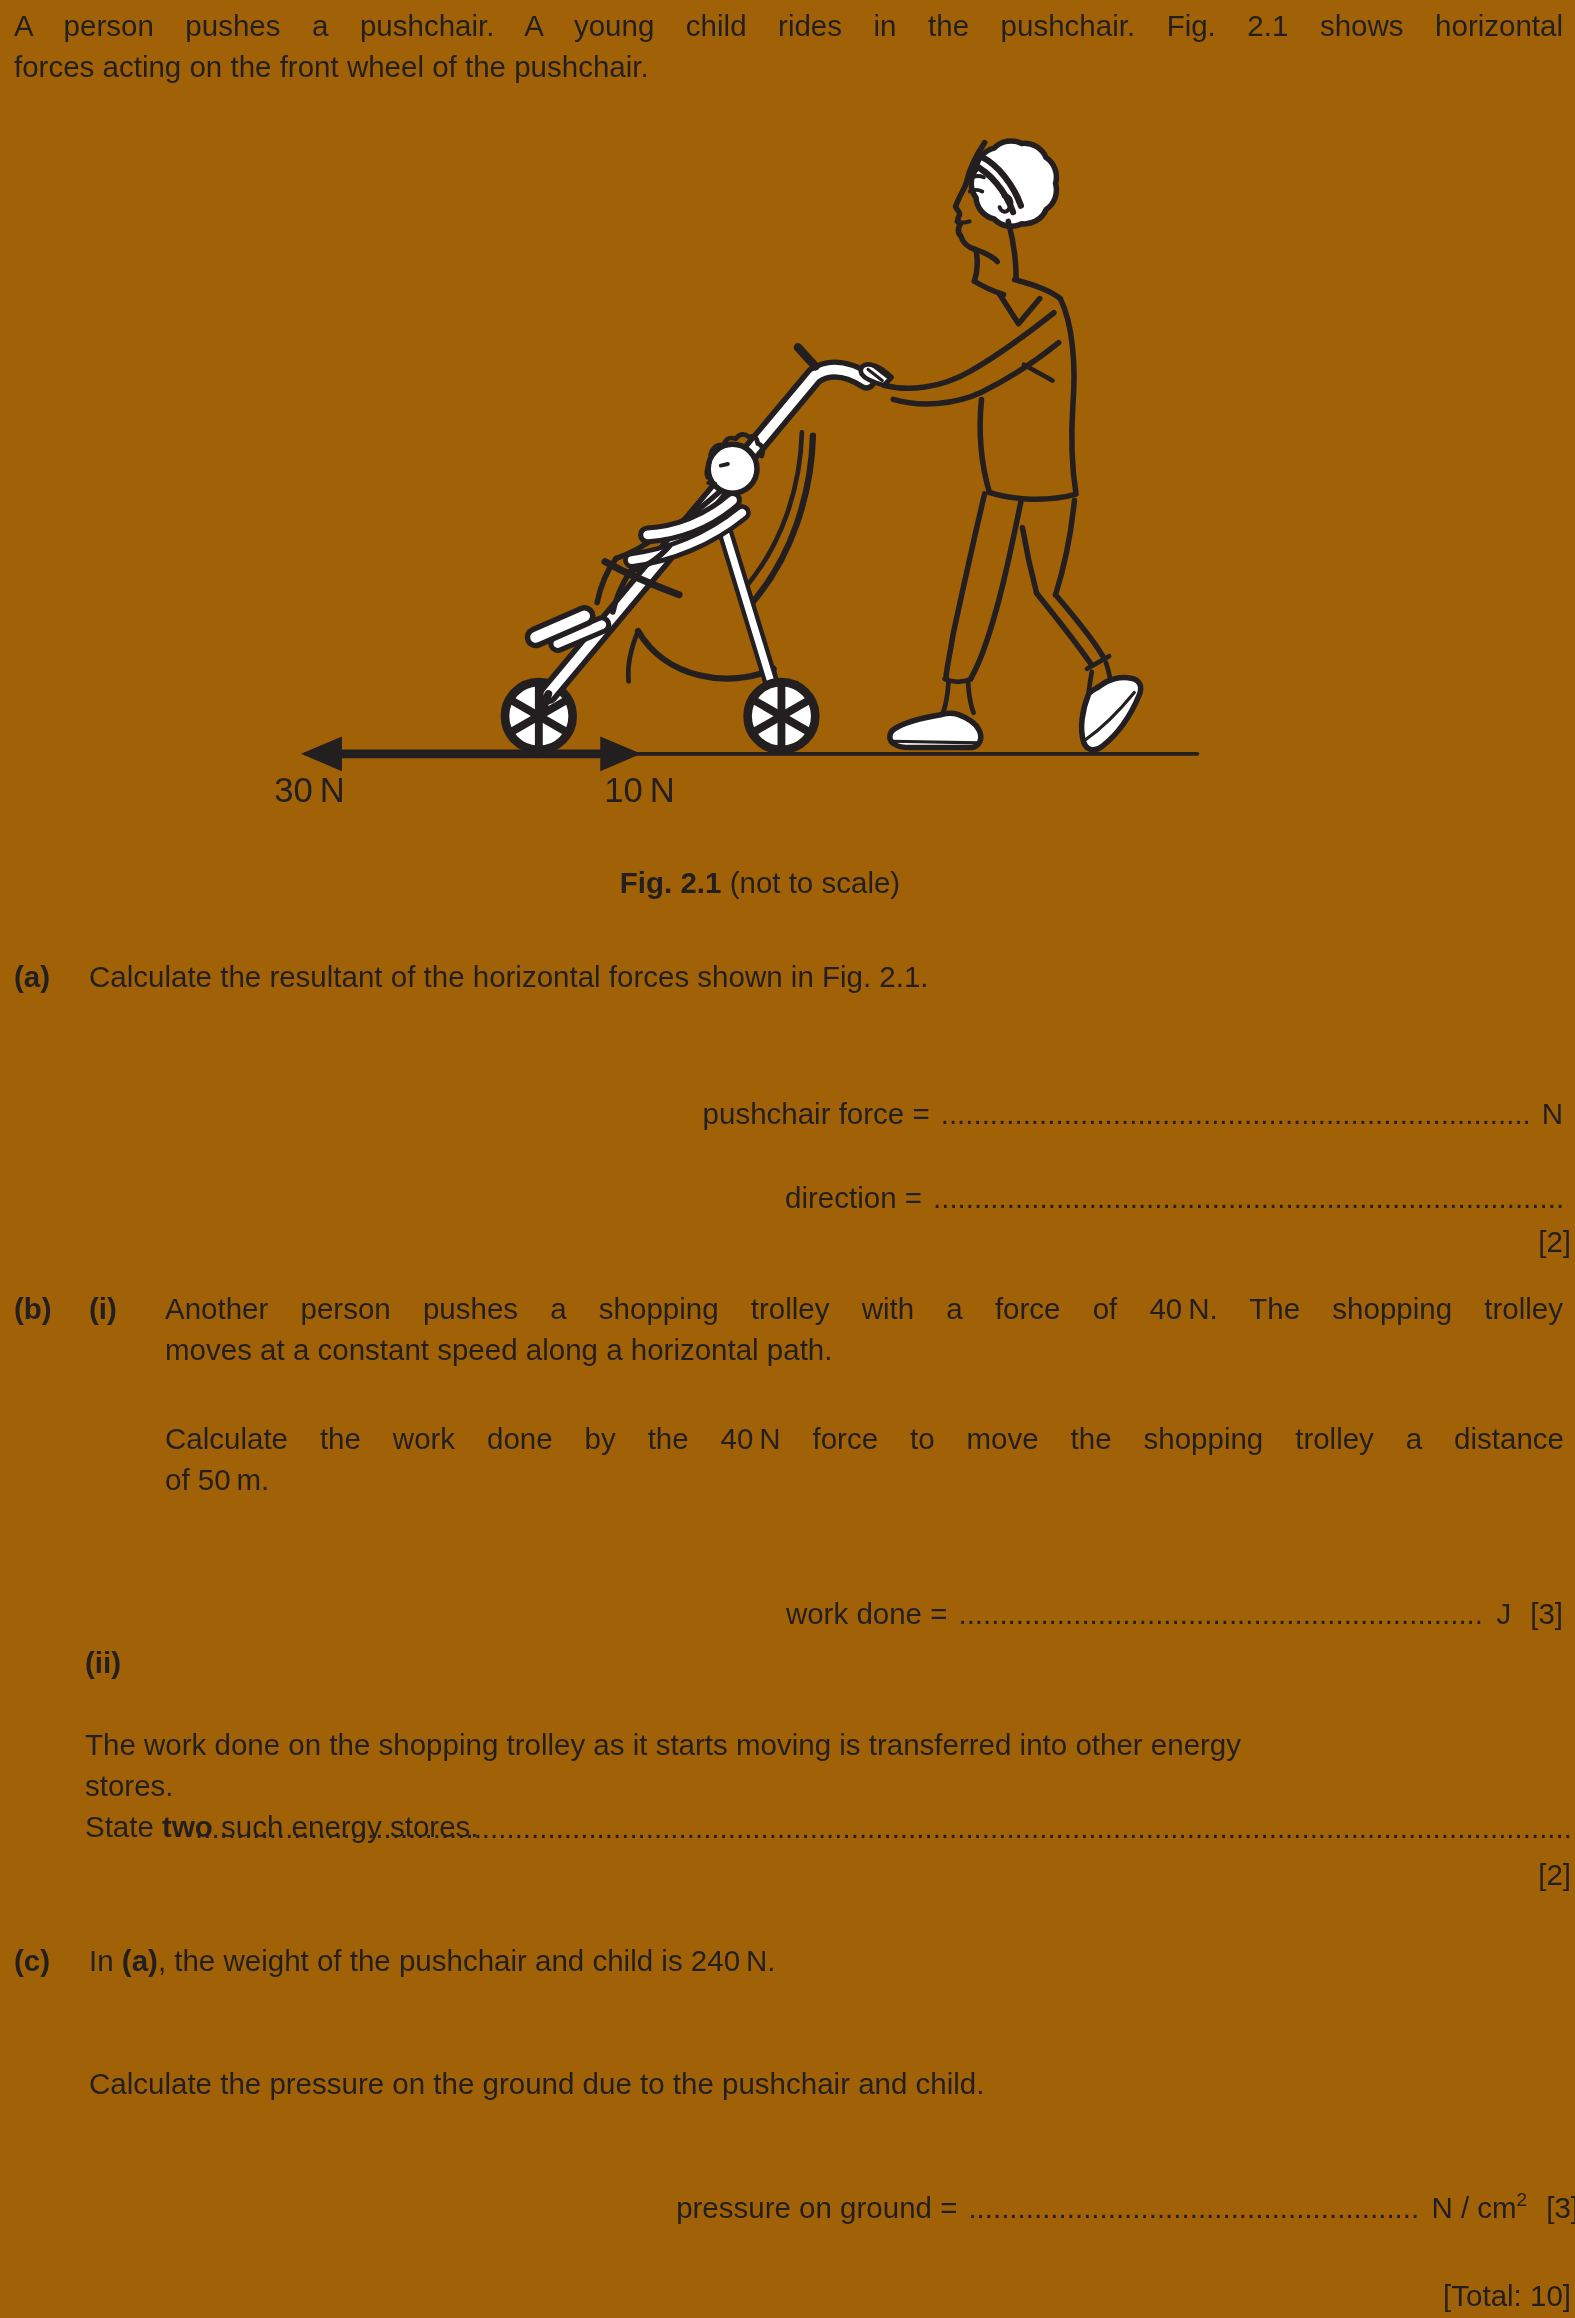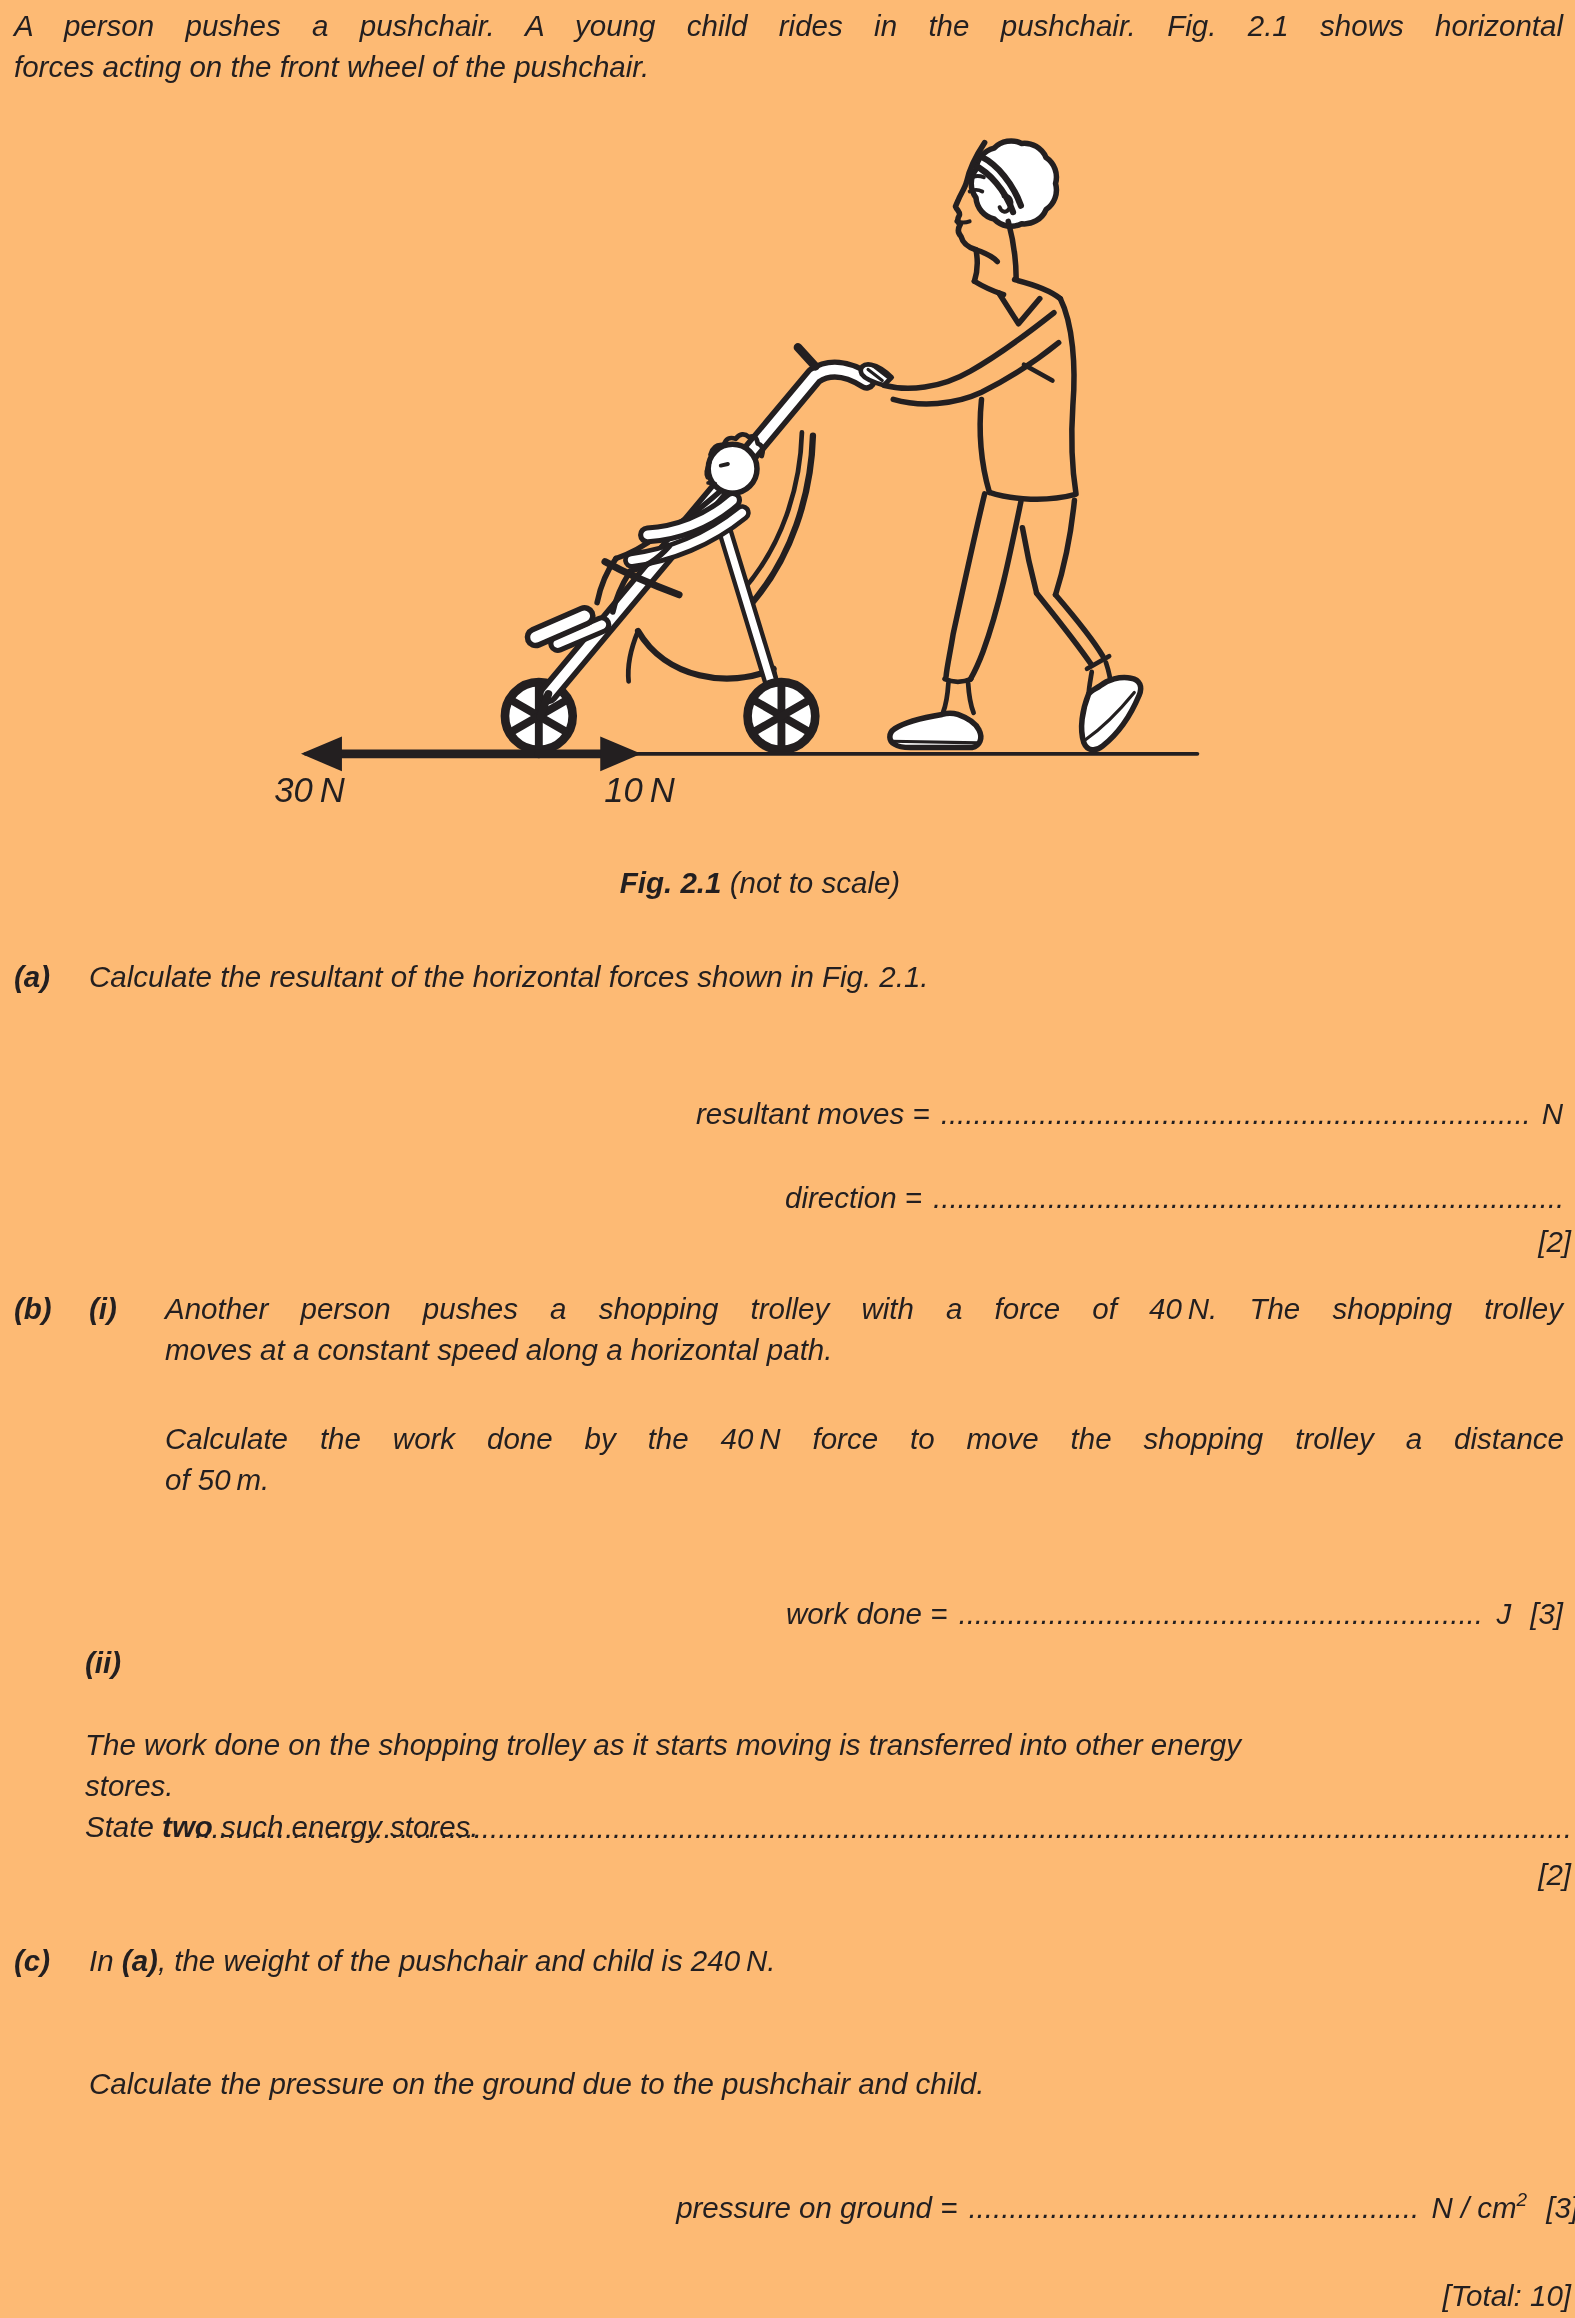--- a/index.html
+++ b/index.html
@@ -1,26 +1,25 @@
 <!DOCTYPE html>
 <html style="font-size:12.6px"><head>
 <meta charset="utf-8">
 <style>
   html,body{margin:0;padding:0;background:#ffffff;}
   .page{
     position:relative;
     width:1575px;
     height:2319px;
-    background:#fdba74;
+    background:#a16207;
     color:#231f20;
     font-family:"Liberation Sans", sans-serif;
     font-size:29.5px;
     line-height:41px;
     overflow:hidden;
-    font-style:italic;
   }
   .abs{position:absolute;}
   .b{font-weight:bold;}
   
   .jl{text-align:justify;text-align-last:justify;}
   .ll{text-align:left;}
   .partrow{display:flex;align-items:flex-start;}
   .plabel{flex:0 0 75px;font-weight:bold;}
   .plabel2{flex:0 0 82px;font-weight:bold;}
   .pbody{flex:1 1 auto;}
@@ -196,21 +195,21 @@
   <div class="abs caption" style="left:0;top:862px;width:1520px;">
     <span class="b">Fig. 2.1</span><span> (not to scale)</span>
   </div>
 
   <div class="abs partrow" style="left:14px;top:956px;width:1549px;">
     <span class="plabel">(a)</span>
     <div class="pbody">Calculate the resultant of the horizontal forces shown in Fig. 2.1.</div>
   </div>
 
   <div class="abs ansrow" style="left:14px;top:1093px;width:1549px;">
-    <span>resultant moves =</span>
+    <span>pushchair force =</span>
     <span class="dots" style="width:587px;">............................................................................................................................................................................................................................................................................................................</span>
     <span class="unit">N</span>
   </div>
 
   <div class="abs ansrow" style="left:14px;top:1177px;width:1549px;">
     <span>direction =</span>
     <span class="dots end" style="width:630px;">............................................................................................................................................................................................................................................................................................................</span>
   </div>
 
   <div class="abs marksrow" style="left:14px;top:1221px;width:1557px;">[2]</div>

